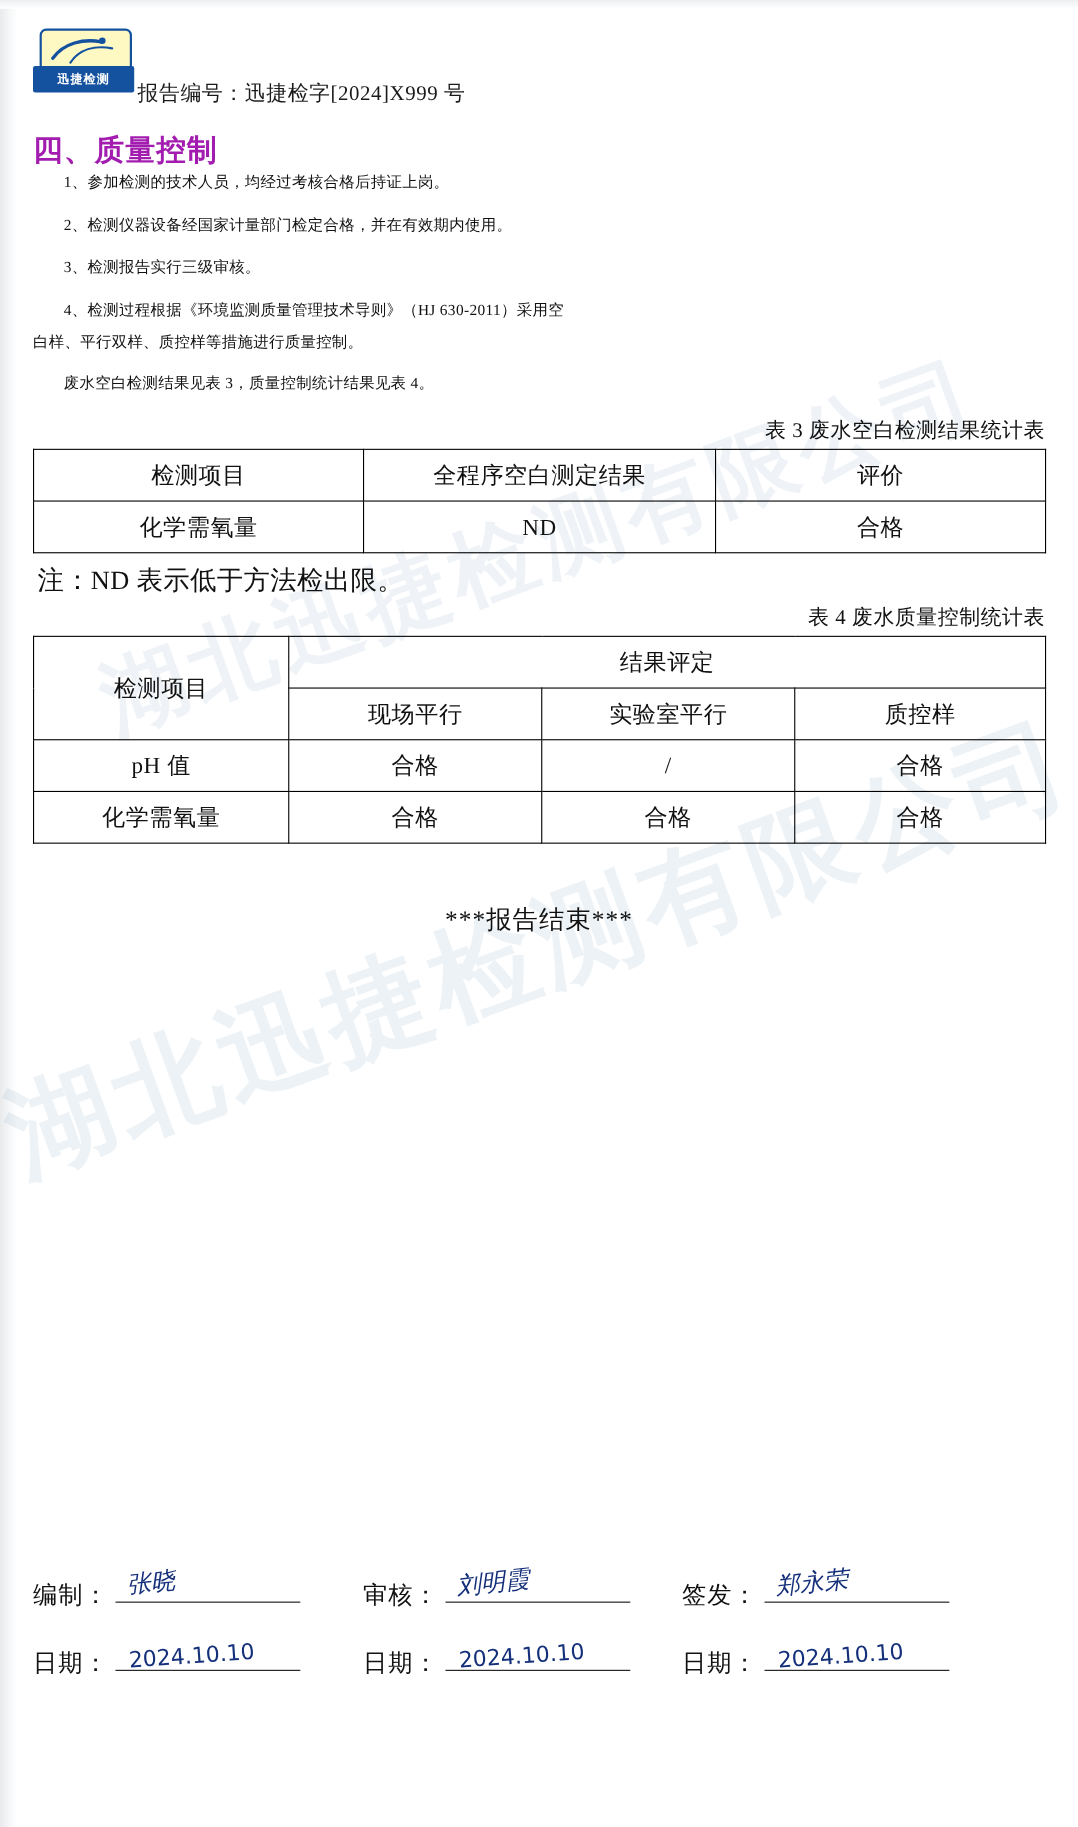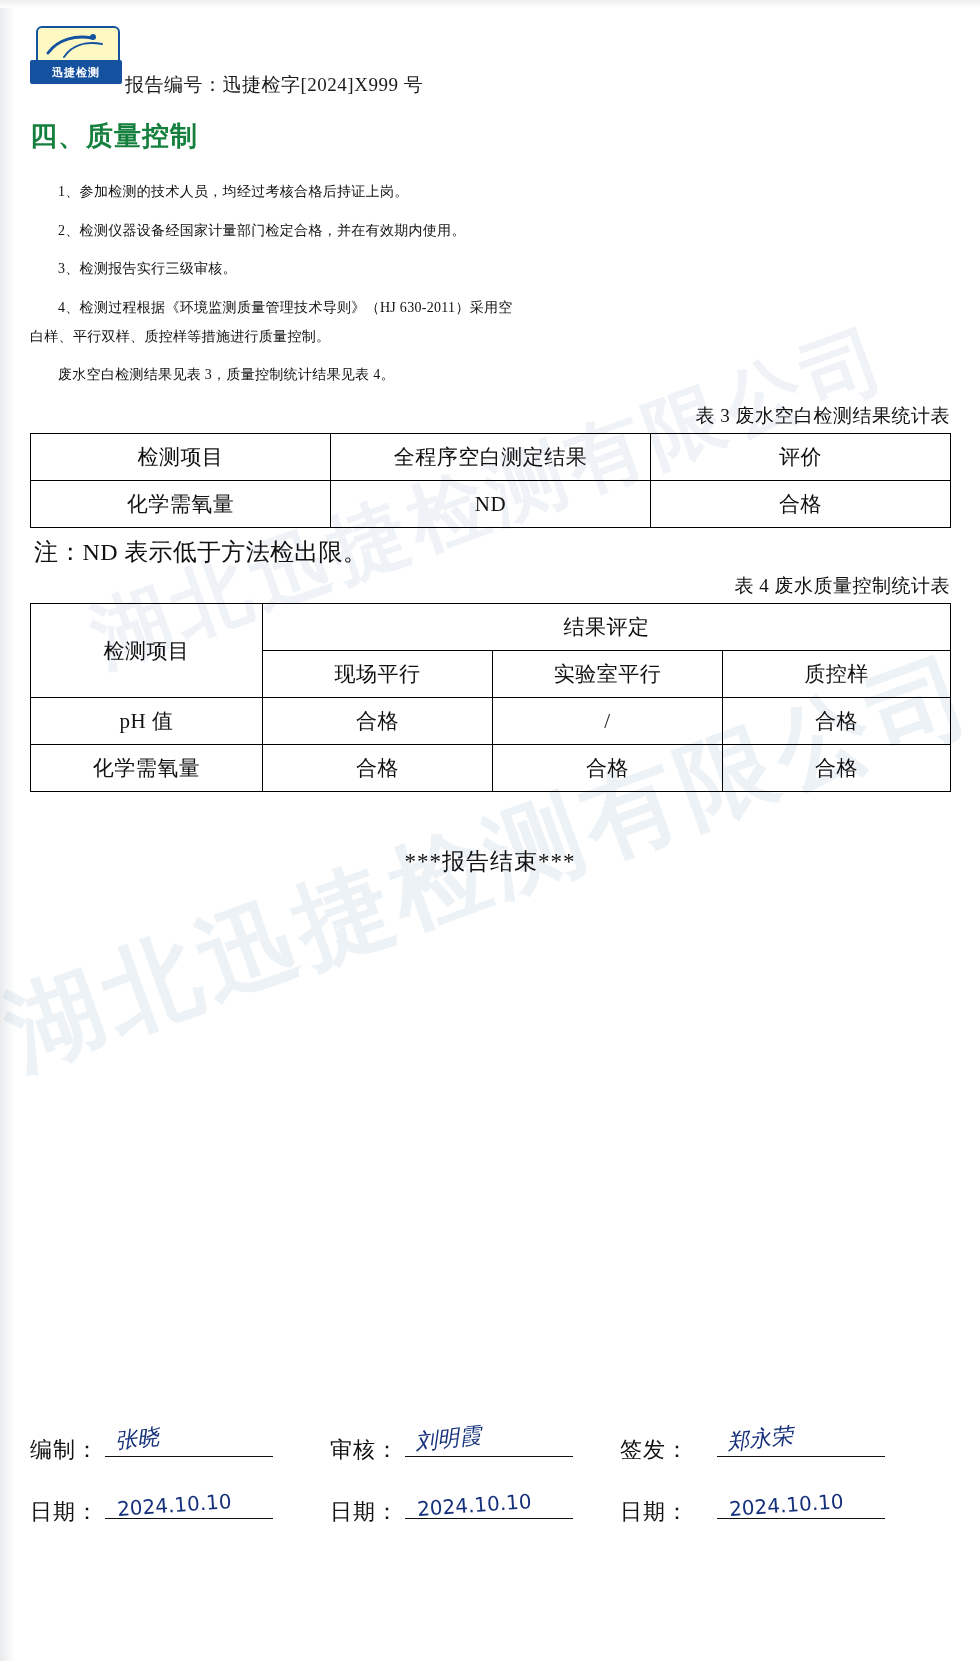--- a/index.html
+++ b/index.html
@@ -108,26 +108,26 @@
   }
 
   
   .content {
     position: absolute;
     left: 30px;
     top: 118px;
     width: 920px;
   }
   h1.section-title {
-    margin: 0 0 27px 0;
+    margin: 0 0 2px 0;
     font-family: "Liberation Sans", sans-serif;
     font-size: 27px;
     font-weight: bold;
     letter-spacing: 1px;
-    color: #15803d;
+    color: #a21caf;
   }
   p.para {
     margin: 0 0 16px 0;
     font-size: 14px;
     line-height: 1.62;
     text-indent: 2em;
     letter-spacing: 0.3px;
     color: #111;
   }
   p.para.noindent-cont {
@@ -241,21 +241,21 @@
     left: 12px;
     bottom: 1px;
     font-family: "DejaVu Sans", sans-serif;
     font-size: 20px;
     color: #15307a;
     transform: rotate(-4deg);
     white-space: nowrap;
   }
   .c1 { left: 0px; }
   .c2 { left: 300px; }
-  .c3 { left: 590px; gap: 22px; }
+  .c3 { left: 590px; }
 </style>
 </head>
 <body>
 
 <div class="page">
   <div class="scan-edge-left"></div>
   <div class="scan-edge-top"></div>
 
   <div class="watermark wm2">湖北迅捷检测有限公司</div>
   <div class="watermark">湖北迅捷检测有限公司</div>

